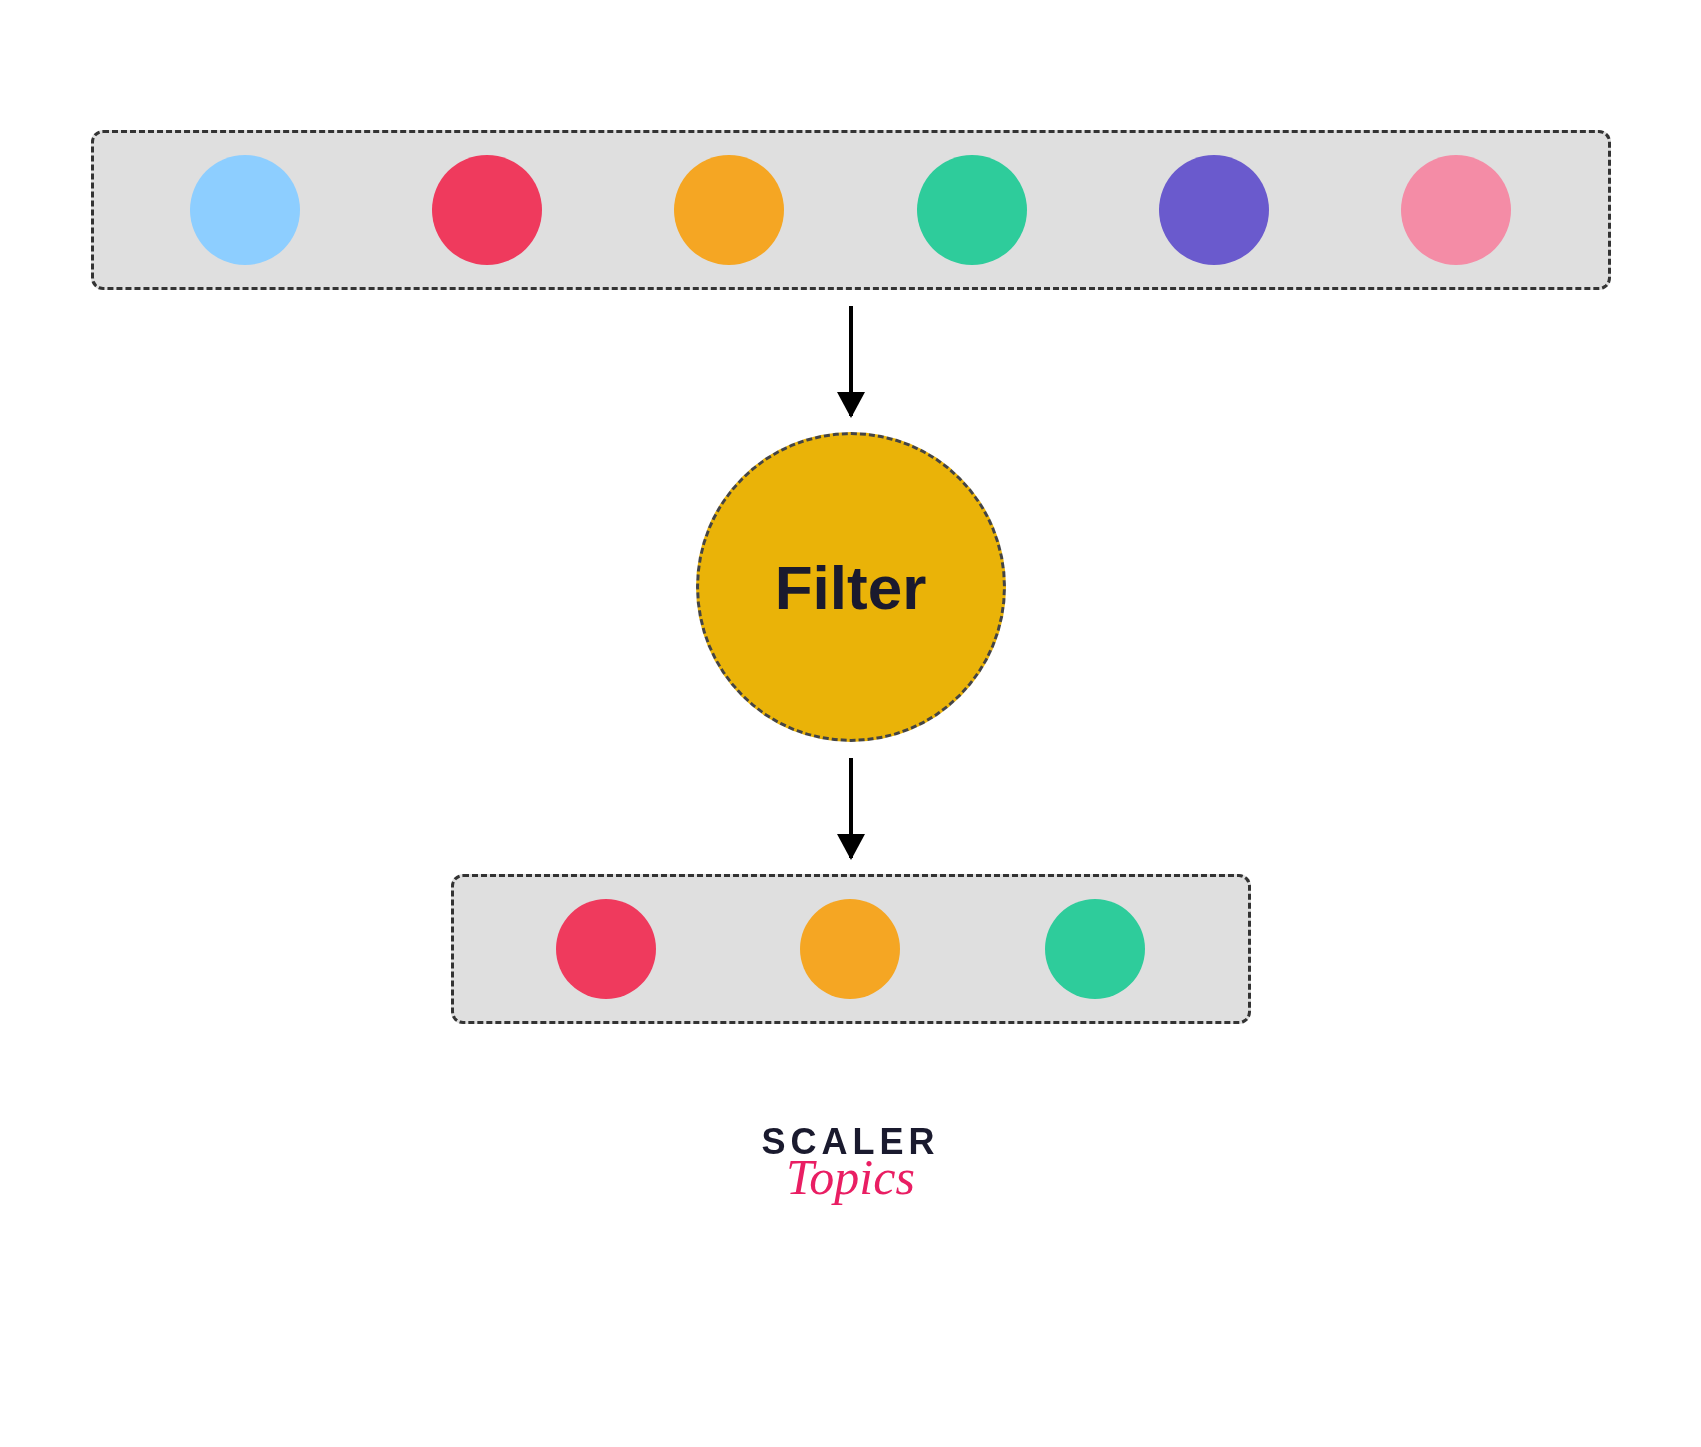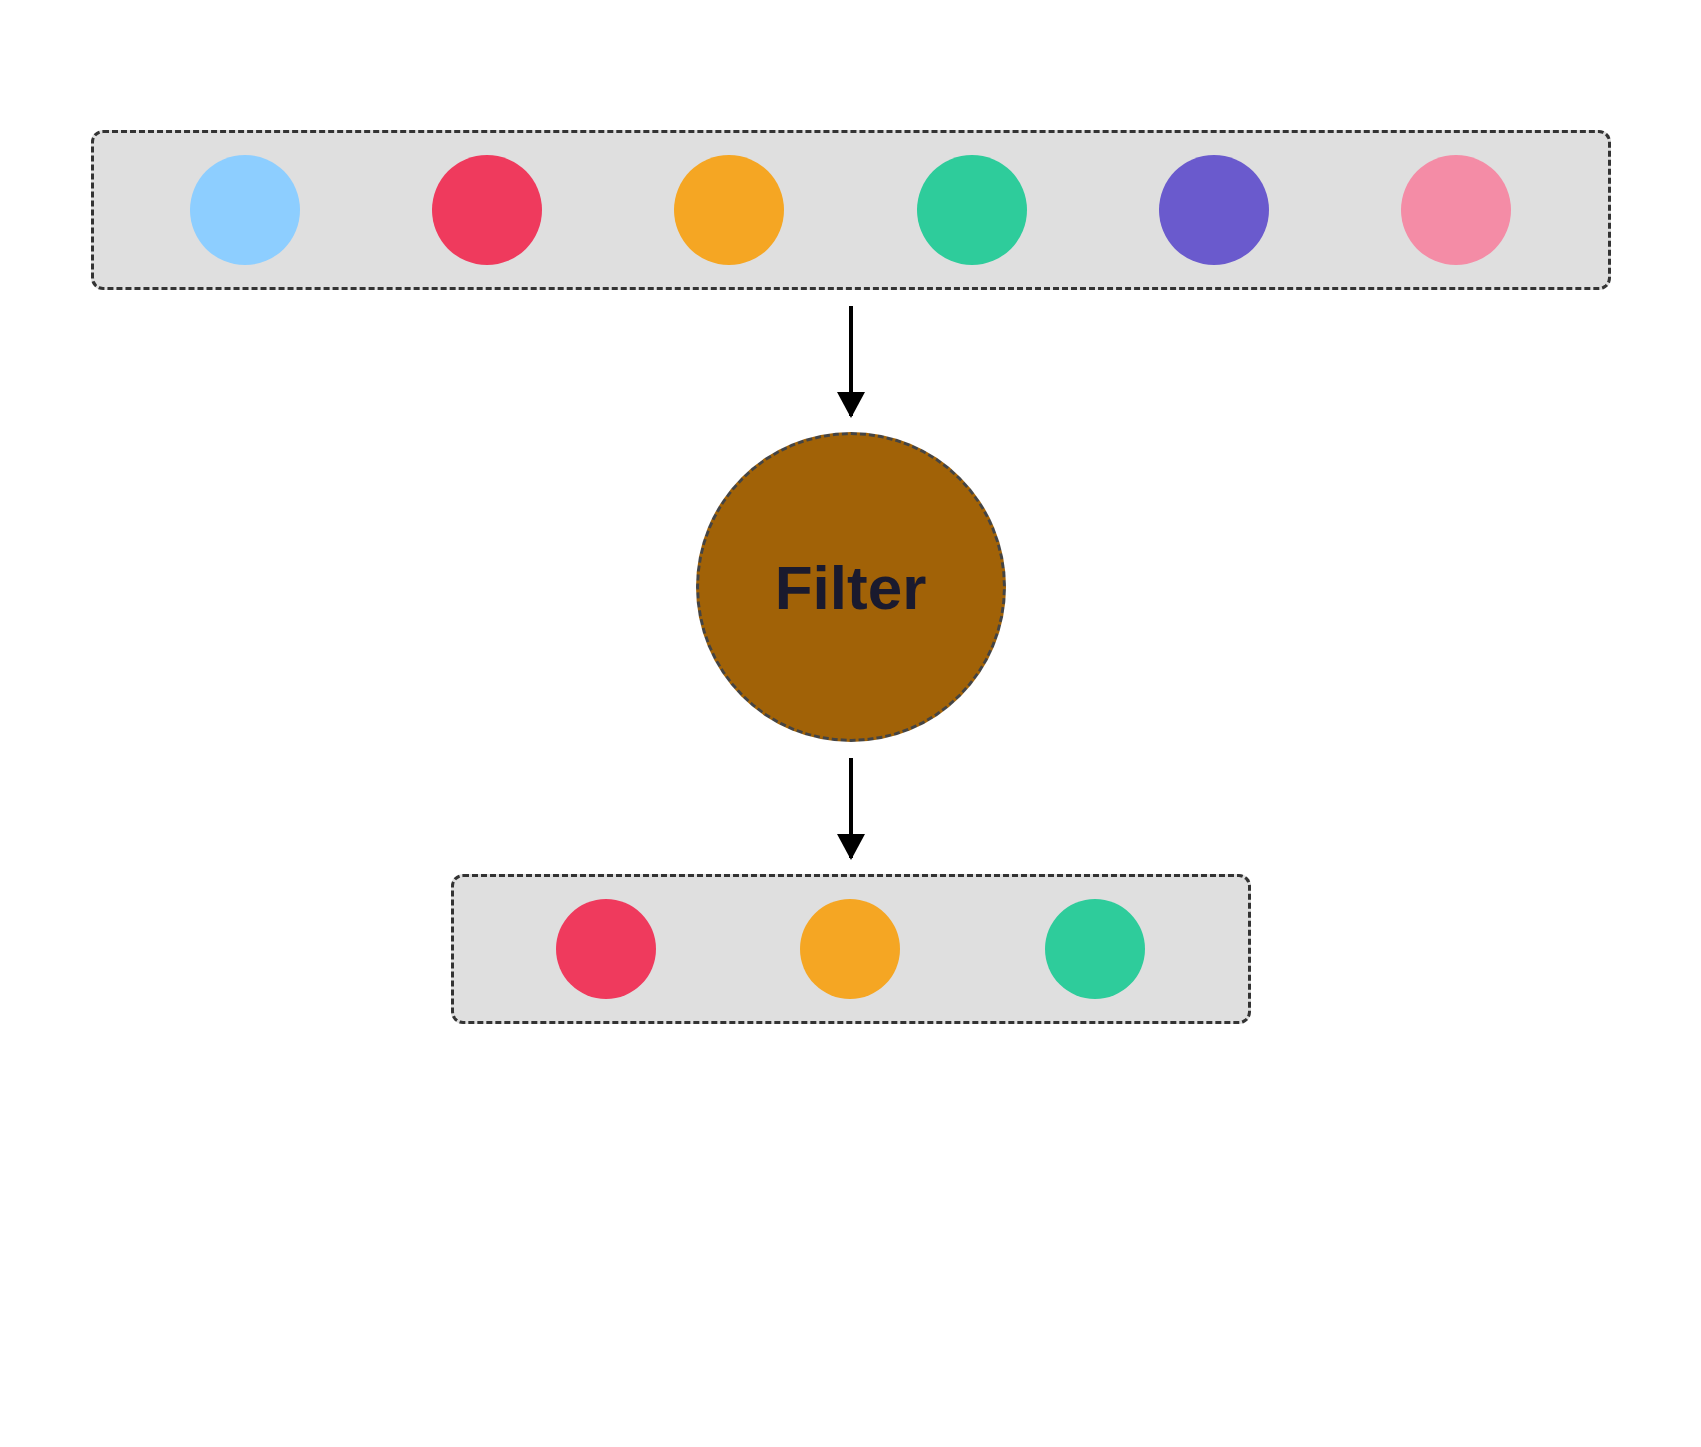--- a/index.html
+++ b/index.html
@@ -66,21 +66,21 @@
       transform: translateX(-50%);
       width: 0;
       height: 0;
       border-left: 14px solid transparent;
       border-right: 14px solid transparent;
       border-top: 26px solid #000;
     }
     .filter-node {
       width: 310px;
       height: 310px;
-      background: #a16207;
+      background: #eab308;
       border: 3px dashed #444;
       border-radius: 50%;
       display: flex;
       align-items: center;
       justify-content: center;
     }
     .filter-label {
       font-size: 62px;
       font-weight: 600;
       color: #1a1a2e;
@@ -130,14 +130,18 @@
   <div class="arrow-container">
     <div class="arrow arrow-2"></div>
   </div>
 
   <div class="array-box output-array">
     <div class="circle output-circle" style="background:#ef3a5d"></div>
     <div class="circle output-circle" style="background:#f5a623"></div>
     <div class="circle output-circle" style="background:#2ecc9b"></div>
   </div>
 
+  <div class="brand">
+    <div class="brand-top">SCALER</div>
+    <div class="brand-bottom">Topics</div>
+  </div>
 
 </div>
 
 </body></html>

